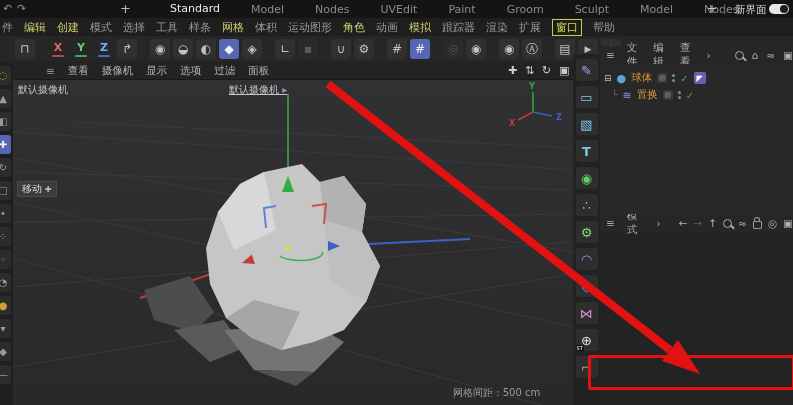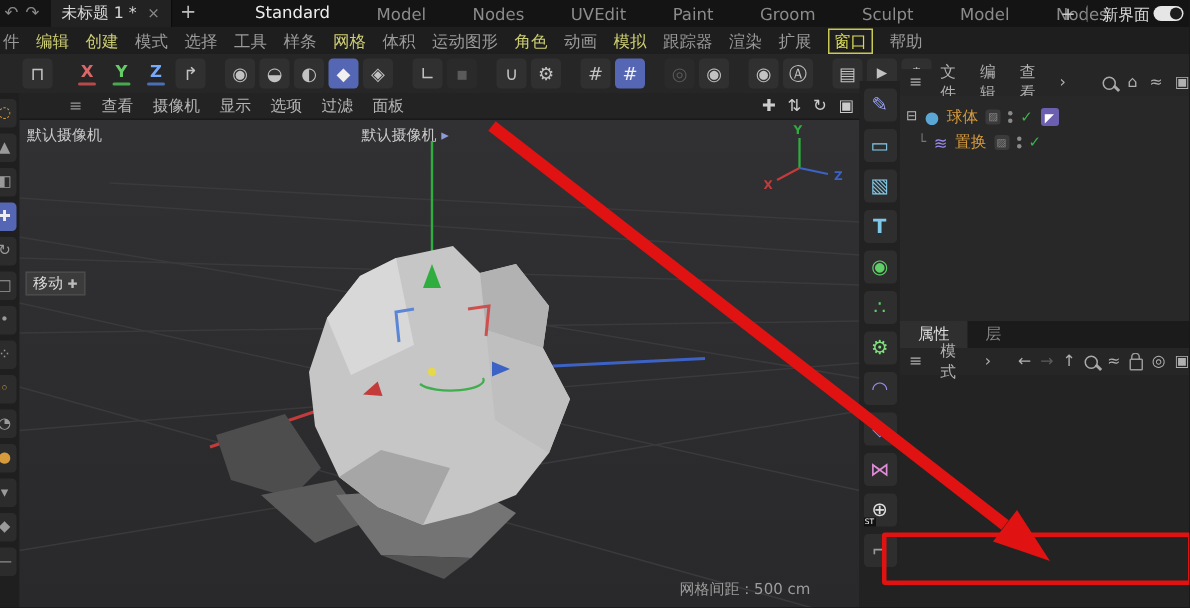--- a/index.html
+++ b/index.html
@@ -80,24 +80,20 @@
   #arrow-svg{left:0;top:0;z-index:60;pointer-events:none;}
 </style>
 </head>
 <body>
 
 <div id="app">
 
   <div id="titlebar" class="abs">
     <span class="abs tb-ic" style="left:3px;">↶</span>
     <span class="abs tb-ic" style="left:17px;">↷</span>
-    <div id="doc-tab" class="abs">
-      <span>未标题 1 *</span>
-      <span class="x">×</span>
-    </div>
     <span class="abs tb-ic" style="left:120px;font-size:13px;color:#bbb;">+</span>
     <div class="abs row" style="left:168px;top:0;height:18px;gap:27px;">
       <span class="layout-tab active">Standard</span>
       <span class="layout-tab">Model</span>
       <span class="layout-tab">Nodes</span>
       <span class="layout-tab">UVEdit</span>
       <span class="layout-tab">Paint</span>
       <span class="layout-tab">Groom</span>
       <span class="layout-tab">Sculpt</span>
       <span class="layout-tab">Model</span>
@@ -298,21 +294,21 @@
       <span class="mi">选项</span>
       <span class="mi">过滤</span>
       <span class="mi">面板</span>
       <span class="abs" style="left:495px;color:#ccc;font-size:11px;">✚</span>
       <span class="abs" style="left:512px;color:#ccc;font-size:11px;">⇅</span>
       <span class="abs" style="left:529px;color:#ccc;font-size:11px;">↻</span>
       <span class="abs" style="left:546px;color:#ccc;font-size:11px;">▣</span>
     </div>
 
     <span class="vp-lab" style="left:5px;top:21px;">默认摄像机</span>
-    <span class="vp-lab" style="left:228px;top:21px;">
+    <span class="vp-lab" style="left:216px;top:21px;text-decoration:underline;">
       <span>默认摄像机</span>
       <span style="color:#8f9bd6;">▸</span>
     </span>
 
     <div id="move-tip">
       <span>移动</span>
       <span style="color:#bbb;font-size:8px;">✚</span>
     </div>
     <span id="grid-info">网格间距 : 500 cm</span>
   </div>
@@ -389,24 +385,20 @@
         <span class="oname">置换</span>
         <span class="pencil">▨</span>
         <span class="dots">
             <i></i>
             <i></i>
           </span>
         <span class="chk">✓</span>
       </div>
     </div>
 
-    <div class="ptabs">
-      <span class="ptab active">属性</span>
-      <span class="ptab">层</span>
-    </div>
     <div class="pmenu">
       <span>≡</span>
       <span>模式</span>
       <span>›</span>
       <span class="icoRow" style="margin-left:6px;gap:6px;">
         <span>←</span>
         <span style="color:#5c5c5c;">→</span>
         <span>↑</span>
         <span class="srch"></span>
         <span>≈</span>

